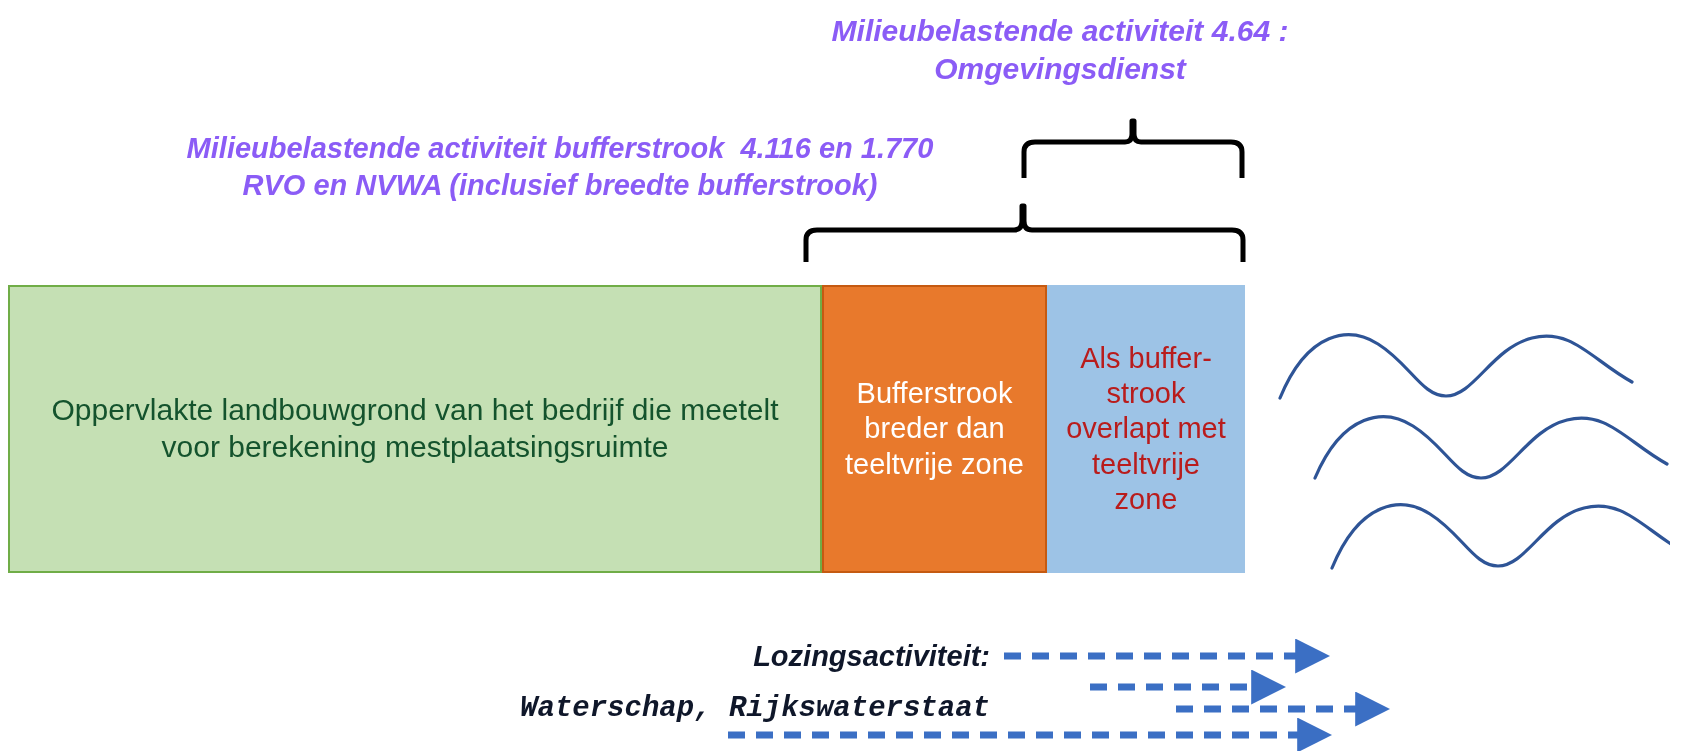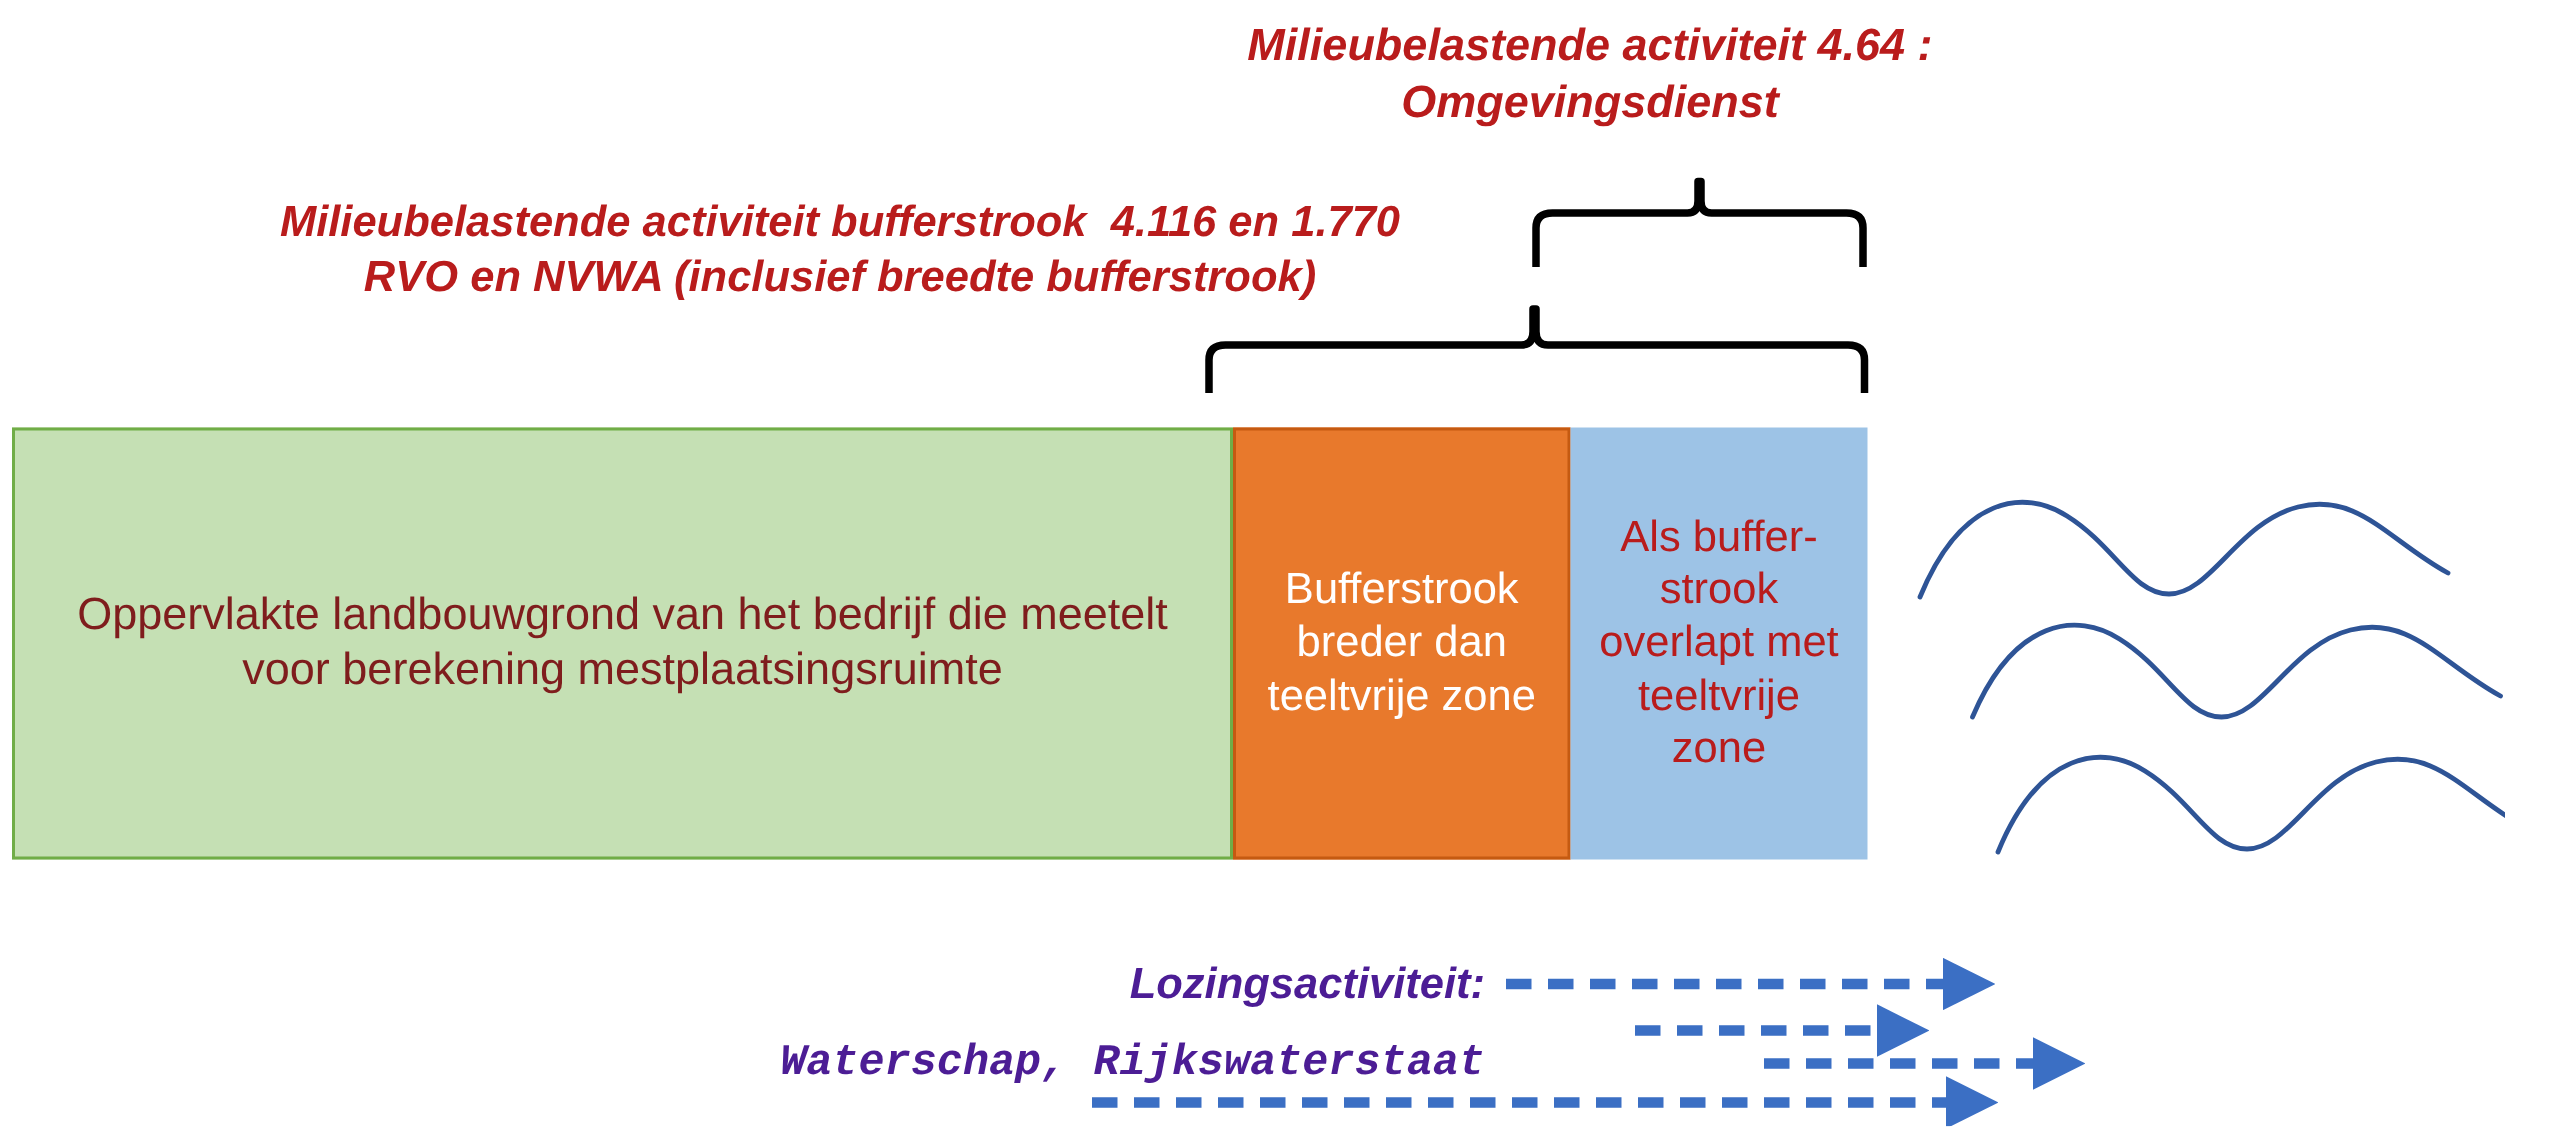--- a/index.html
+++ b/index.html
@@ -17,21 +17,21 @@
     background: #ffffff;
     overflow: hidden;
   }
 
   
   .heading {
     position: absolute;
     font-family: "Liberation Sans", sans-serif;
     font-weight: bold;
     font-style: italic;
-    color: #b91c1c;
+    color: #8b5cf6;
     text-align: center;
     line-height: 1.28;
     white-space: pre;
   }
   #title-omgevingsdienst {
     left: 760px;
     top: 12px;
     width: 600px;
     font-size: 30px;
   }
@@ -64,21 +64,21 @@
     align-items: center;
     justify-content: center;
     text-align: center;
     line-height: 1.22;
     font-family: "Liberation Sans", sans-serif;
   }
   #box-green {
     width: 814px;
     background: #C5E0B4;
     border: 2px solid #70AD47;
-    color: #7f1d1d;
+    color: #14532d;
     font-size: 30px;
     padding: 0 28px;
   }
   #box-orange {
     width: 225px;
     background: #E8792C;
     border: 2px solid #C55A11;
     color: #ffffff;
     font-size: 29px;
     padding: 12px 10px;
@@ -99,21 +99,21 @@
     top: 290px;
   }
 
   
   .bottom-label {
     position: absolute;
     font-family: "Liberation Sans", sans-serif;
     font-weight: bold;
     font-style: italic;
     font-size: 29px;
-    color: #4c1d95;
+    color: #0f172a;
     text-align: right;
     white-space: pre;
   }
   #label-lozingsactiviteit {
     left: 300px;
     top: 640px;
     width: 690px;
   }
   #label-waterschap {
     left: 300px;

